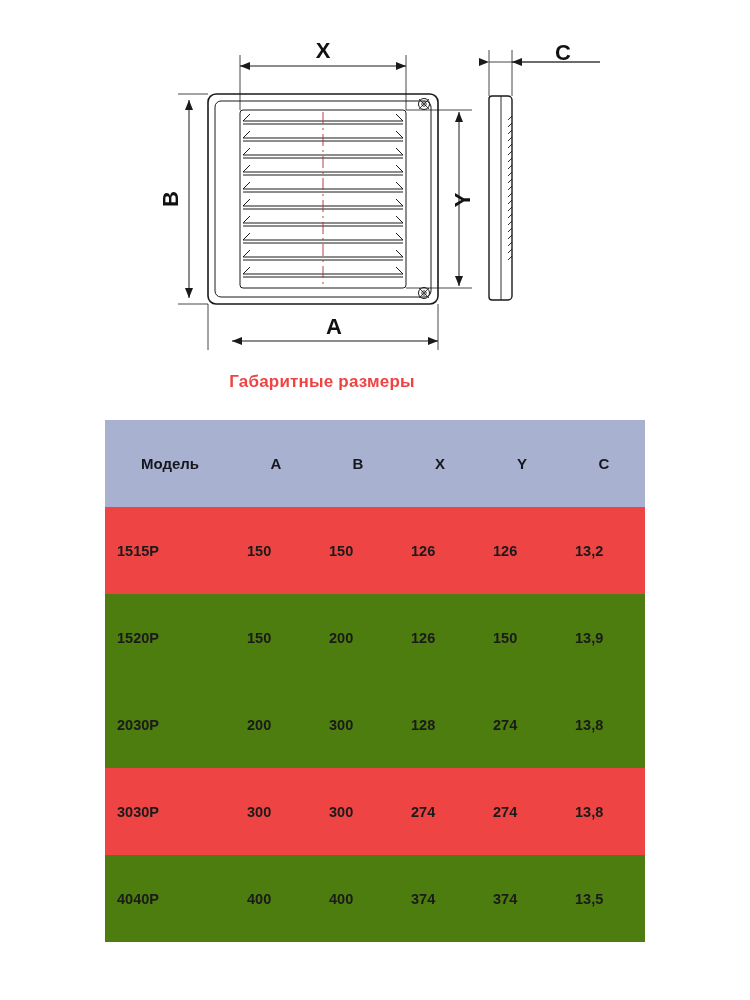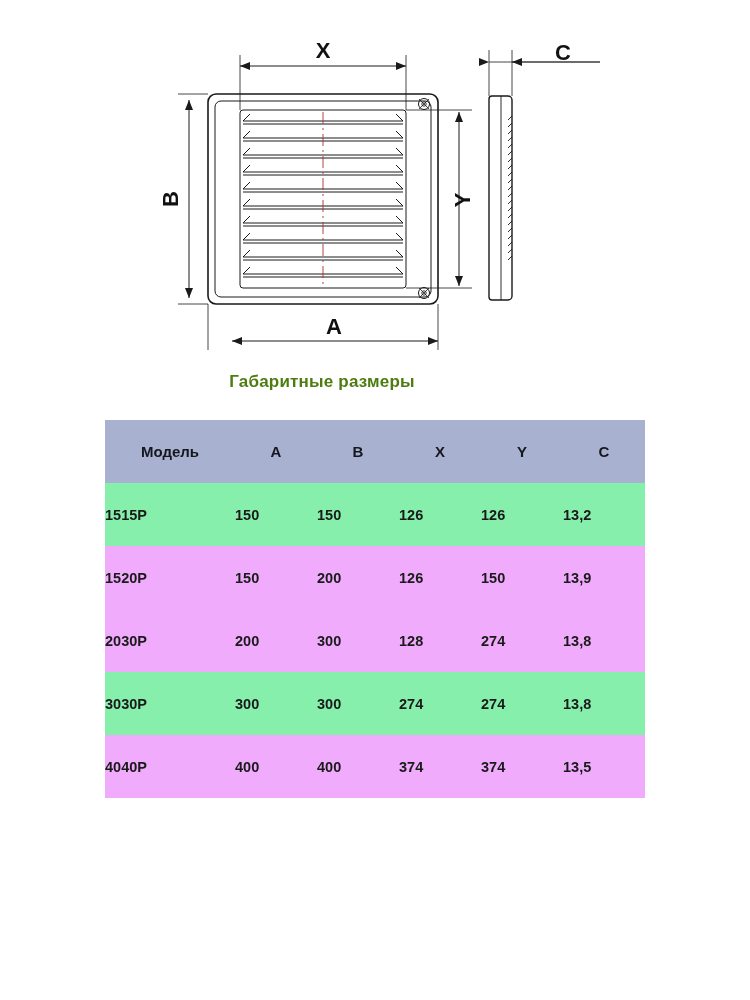--- a/index.html
+++ b/index.html
@@ -28,52 +28,52 @@
     height: 370px;
   }
   .table-title {
     position: absolute;
     left: 0;
     top: 372px;
     width: 644px;
     text-align: center;
     font-size: 17px;
     font-weight: bold;
-    color: #4d7c0f;
+    color: #ef4444;
     letter-spacing: 0.2px;
   }
   .dims-table {
     position: absolute;
     left: 105px;
     top: 420px;
     width: 540px;
     border-collapse: collapse;
     table-layout: fixed;
   }
   .dims-table th,
   .dims-table td {
     font-size: 14.5px;
     font-weight: bold;
     color: #1a1a1a;
     height: 63px;
     vertical-align: middle;
-    padding: 0;
+    padding: 12px;
   }
   .dims-table thead tr {
     background: #a9b1d0;
   }
   .dims-table thead th {
     font-size: 15px;
     color: #15171f;
   }
   .dims-table tbody tr.odd-row {
-    background: #86efac;
+    background: #ef4444;
   }
   .dims-table tbody tr.even-row {
-    background: #f0abfc;
+    background: #4d7c0f;
   }
   .col-model { width: 130px; }
   .col-a { width: 82px; }
   .col-b { width: 82px; }
   .col-x { width: 82px; }
   .col-y { width: 82px; }
   .col-c { width: 82px; }
 
   .svg-text {
     font-family: "Liberation Sans", sans-serif;

